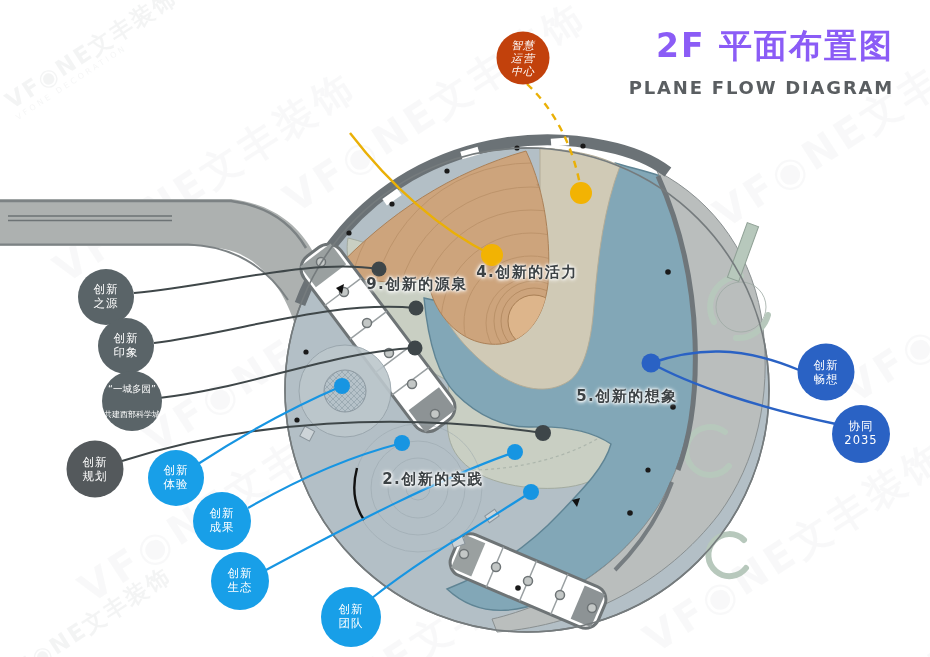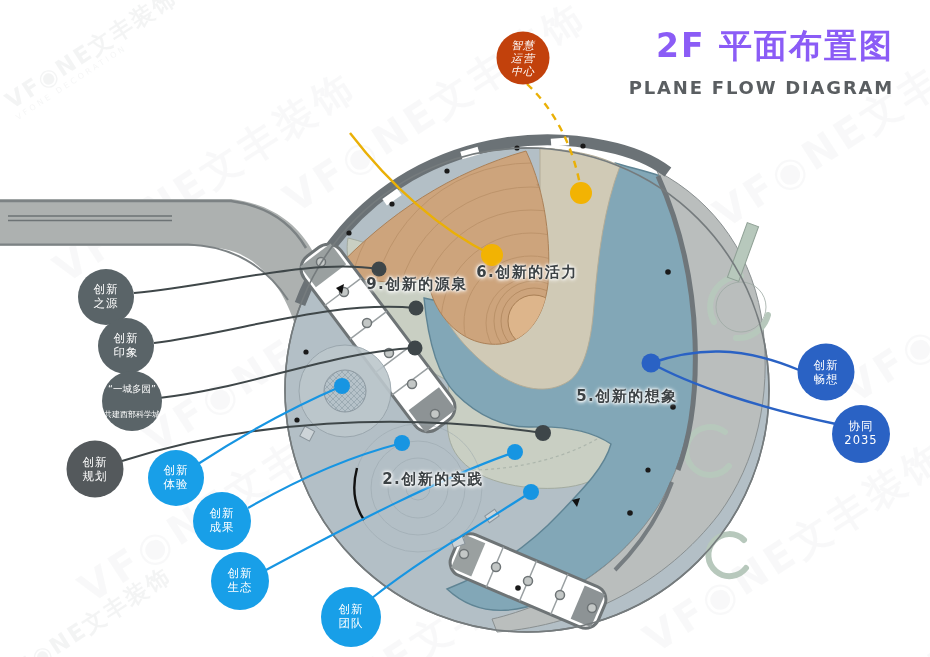--- a/index.html
+++ b/index.html
@@ -225,21 +225,21 @@
       <circle cx="651" cy="363" r="9.5" fill="#2a62c4"></circle>
     </g>
   </svg>
 
   <div class="title-wrap">
     <div class="title-main">2F 平面布置图</div>
     <div class="title-sub">PLANE FLOW DIAGRAM</div>
   </div>
 
   <div class="zone-label" style="left:417px;top:284px">9.创新的源泉</div>
-  <div class="zone-label" style="left:527px;top:272px">6.创新的活力</div>
+  <div class="zone-label" style="left:527px;top:272px">4.创新的活力</div>
   <div class="zone-label" style="left:627px;top:396px">5.创新的想象</div>
   <div class="zone-label" style="left:433px;top:479px">2.创新的实践</div>
 
   <div class="bubble c-yellow" style="left:523px;top:58px;width:53px;height:53px;font-size:11px">智慧
 运营
 中心</div>
   <div class="bubble c-gray" style="left:106px;top:297px;width:56px;height:56px">创新
 之源</div>
   <div class="bubble c-gray" style="left:126px;top:346px;width:56px;height:56px">创新
 印象</div>

